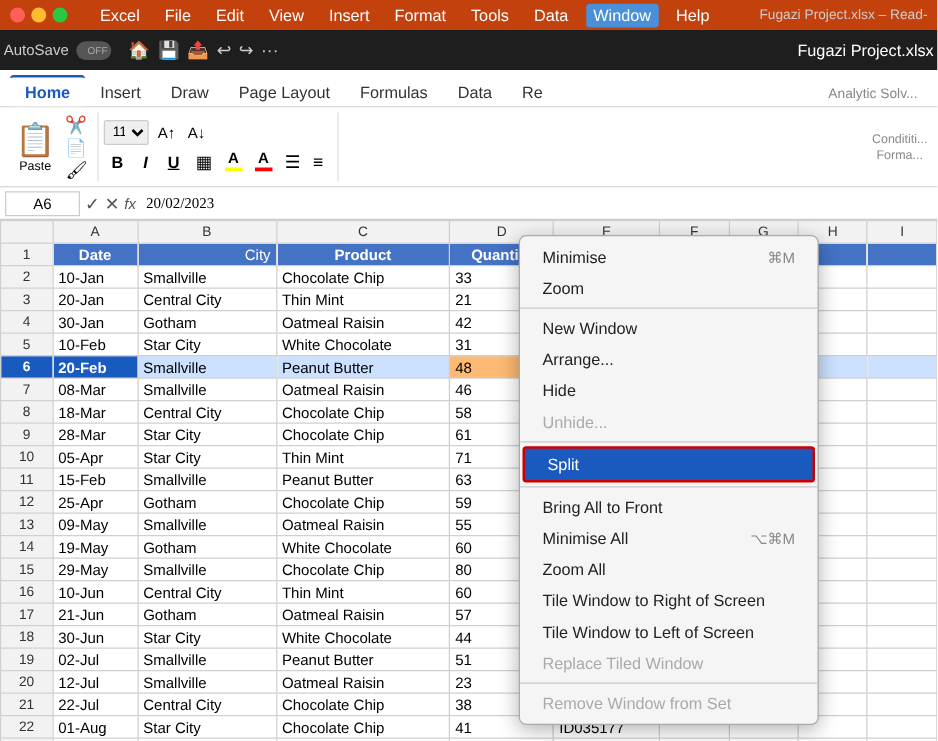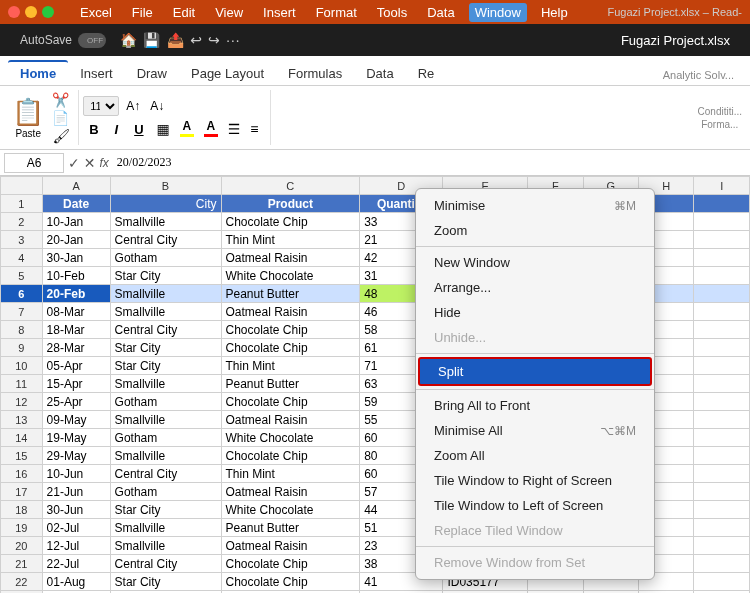--- a/index.html
+++ b/index.html
@@ -27,21 +27,21 @@
     .tl-red { background: #ff5f57; }
     .tl-yellow { background: #febc2e; }
     .tl-green { background: #28c840; }
 
     
     .quick-access-row {
       background: #1e1e1e;
       height: 32px;
       display: flex;
       align-items: center;
-      padding: 0 20px;
+      padding: 0 3px;
       gap: 6px;
       color: #fff;
       font-size: 12px;
     }
 
     
     .ribbon-tabs {
       background: #fff;
       height: 30px;
       display: flex;
@@ -362,21 +362,21 @@
             <td></td>
             <td></td>
             <td></td>
           </tr>
 
         <tr style="background:#cce0ff;">
           <td class="row-header" style="background:#185abd;color:#fff;font-weight:bold;">6</td>
           <td style="background:#185abd;color:#fff;font-weight:bold;">20-Feb</td>
           <td style="background:#cce0ff;">Smallville</td>
           <td style="background:#cce0ff;">Peanut Butter</td>
-          <td style="background:#bef264;">48</td>
+          <td style="background:#fdba74;">48</td>
           <td style="background:#cce0ff;">ID03...</td>
           <td style="background:#cce0ff;"></td>
             <td style="background:#cce0ff;"></td>
             <td style="background:#cce0ff;"></td>
             <td style="background:#cce0ff;"></td>
         </tr>
 
         <tr>
             <td class="row-header">7</td>
             <td>08-Mar</td>
@@ -420,21 +420,21 @@
             <td>Thin Mint</td>
             <td>71</td>
             <td>ID03...</td>
             <td></td>
             <td></td>
             <td></td>
             <td></td>
           </tr>
         <tr>
             <td class="row-header">11</td>
-            <td>15-Apr</td>
+            <td>15-Feb</td>
             <td>Smallville</td>
             <td>Peanut Butter</td>
             <td>63</td>
             <td>ID03...</td>
             <td></td>
             <td></td>
             <td></td>
             <td></td>
           </tr>
         <tr>

